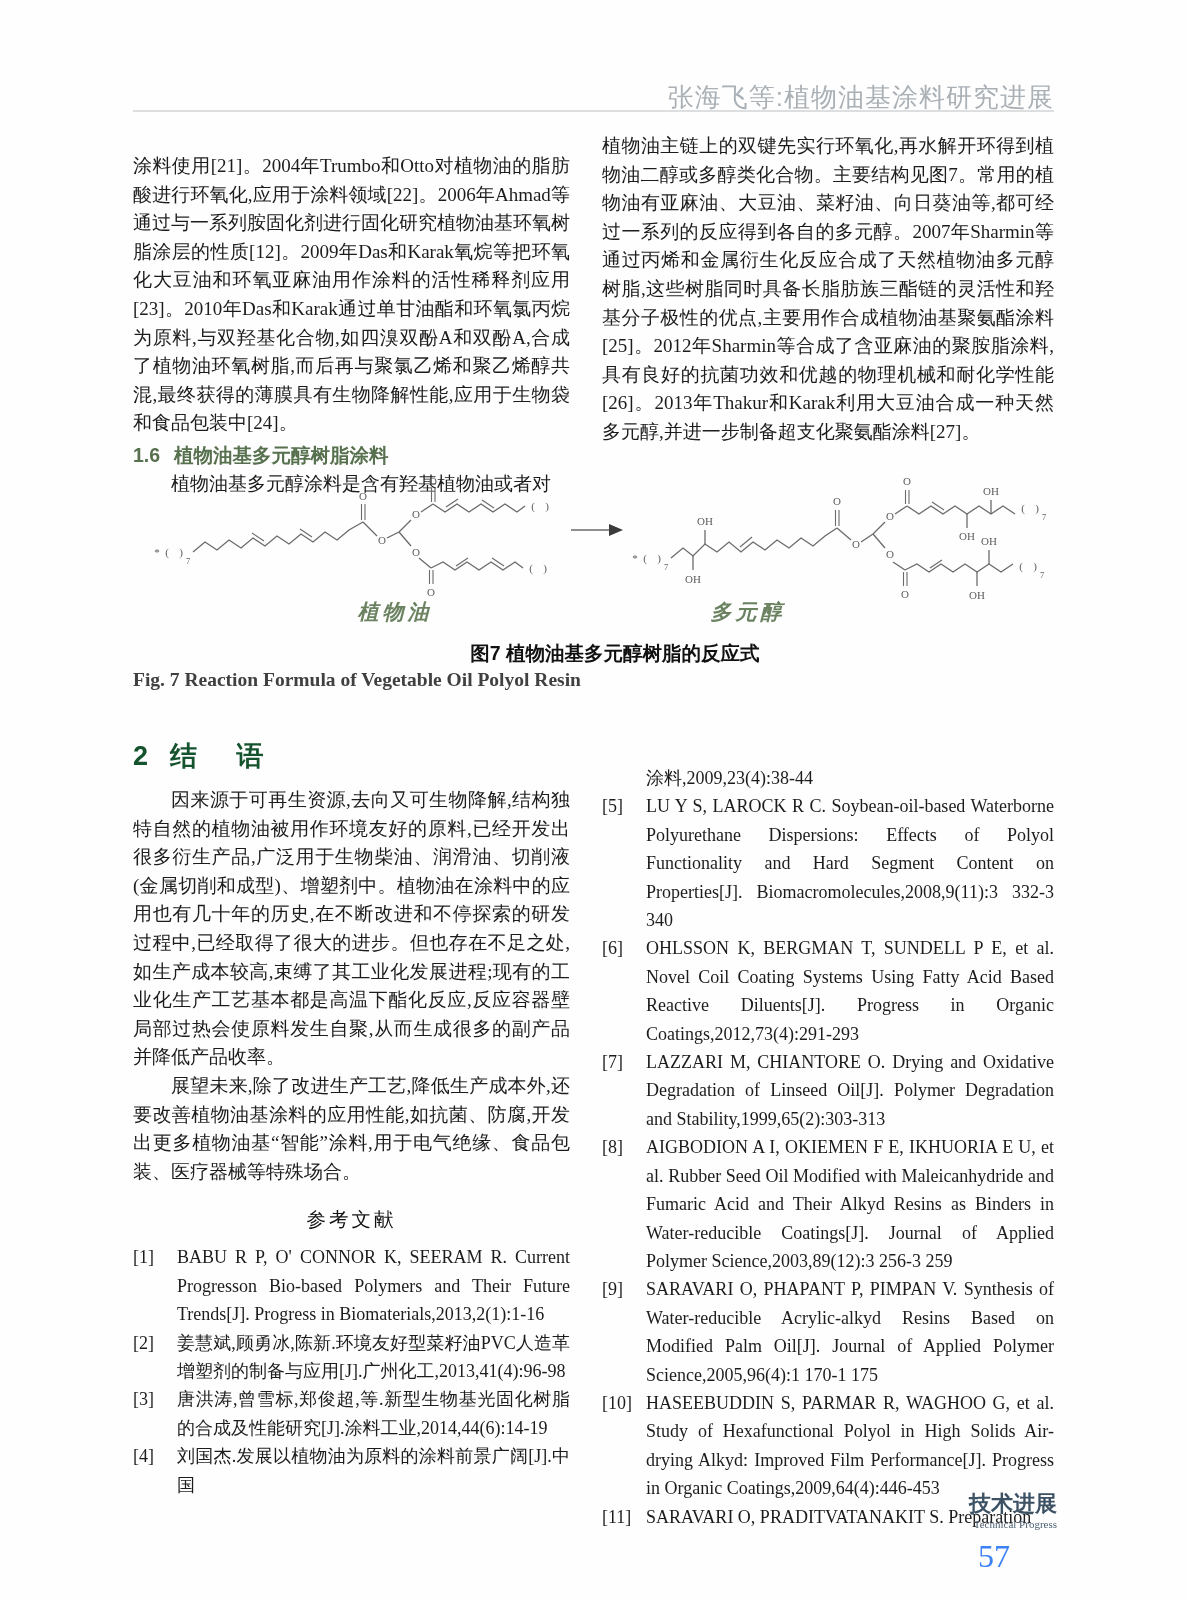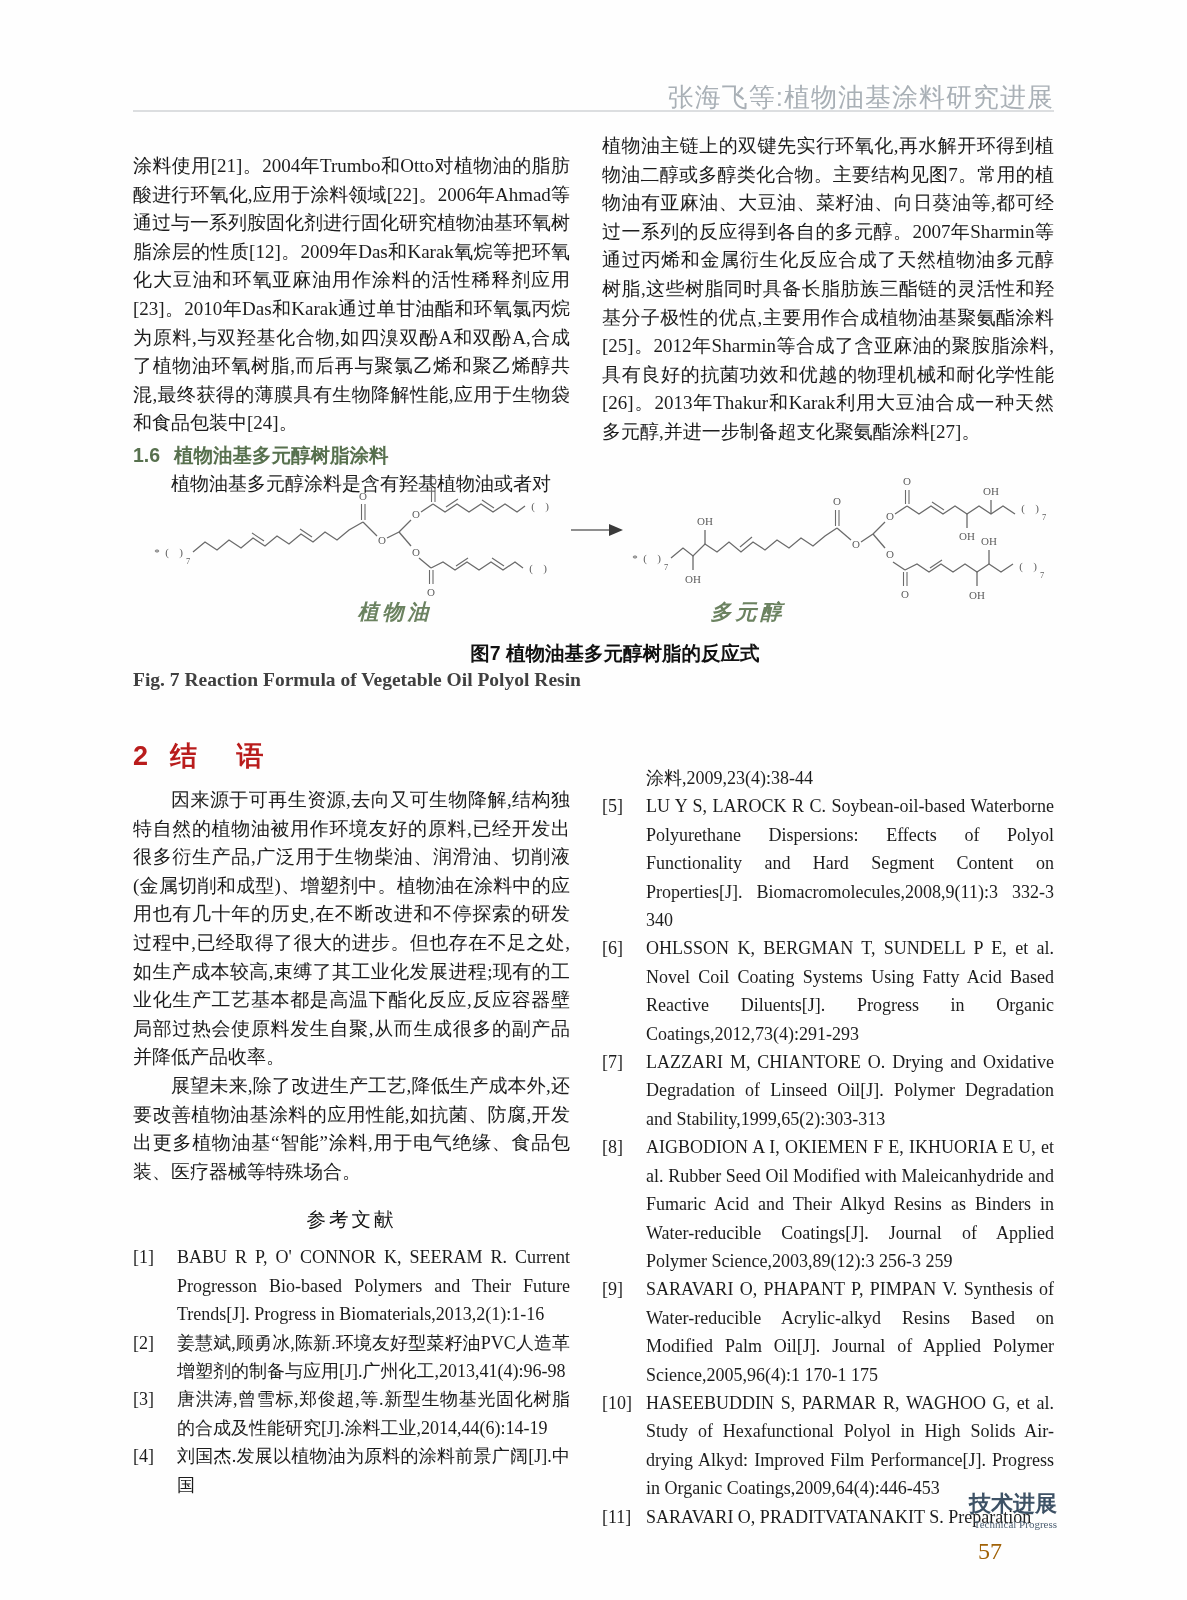--- a/index.html
+++ b/index.html
@@ -30,39 +30,39 @@
   .atom{fill:#5c5c5c;font-size:11px;font-family:"Liberation Serif",serif;text-anchor:middle;}
   .sub{fill:#5c5c5c;font-size:8.5px;font-family:"Liberation Serif",serif;text-anchor:middle;}
   .fig-label{position:absolute;top:128px;width:160px;text-align:center;color:#6b8260;
         font-style:italic;font-weight:bold;font-size:21px;letter-spacing:4px;}
   .cap-zh{position:absolute;top:170px;left:12px;width:100%;text-align:center;font-weight:bold;
         font-family:"Liberation Sans","DejaVu Sans",sans-serif;font-size:19.5px;color:#111;}
   .cap-en{position:absolute;top:199px;left:0;width:100%;text-align:left;font-weight:bold;
         font-size:19.5px;color:#404040;}
   
   .concl-head{font-family:"Liberation Sans","DejaVu Sans",sans-serif;font-weight:bold;
-        color:#b91c1c;font-size:27px;margin:2px 0 12px 0;}
+        color:#14532d;font-size:27px;margin:2px 0 12px 0;}
   .concl-head .n{margin-right:22px;}
   .concl-head .t{letter-spacing:16px;}
   
   .refs-head{text-align:center;font-weight:normal;font-size:19.5px;margin:20px 0 10px 0;
         font-family:"Liberation Sans","DejaVu Sans",sans-serif;letter-spacing:3px;color:#111;}
   .ref{display:flex;font-size:18px;line-height:28.4px;}
   .ref .num{flex:0 0 44px;}
   .ref .txt{flex:1;text-align:justify;}
   .cont-line{padding-left:44px;font-size:18px;line-height:28.4px;}
   .col-pad{padding-top:48px;box-sizing:border-box;}
   
   .footer{position:absolute;top:1492px;right:120px;display:flex;align-items:stretch;flex-direction:column;}
   .footer .labels{text-align:right;padding-right:10px;}
   .footer .zh-label{font-family:"Liberation Sans","DejaVu Sans",sans-serif;font-weight:bold;
         font-size:22px;color:#3d5165;line-height:24px;}
   .footer .en-label{font-size:11px;color:#4a5d70;line-height:16px;}
   .footer .bar{width:3px;background:#3d5165;}
-  .footer .pg{font-size:24px;color:#a16207;padding:6px 0 0 9px;}
+  .footer .pg{font-size:32px;color:#3b82f6;padding:6px 0 0 9px;}
 </style>
 </head>
 <body>
 
 <div class="page">
 
   <div class="running-head">张海飞等:植物油基涂料研究进展</div>
   <div class="head-rule"></div>
 
   <div class="cols cols-top">

